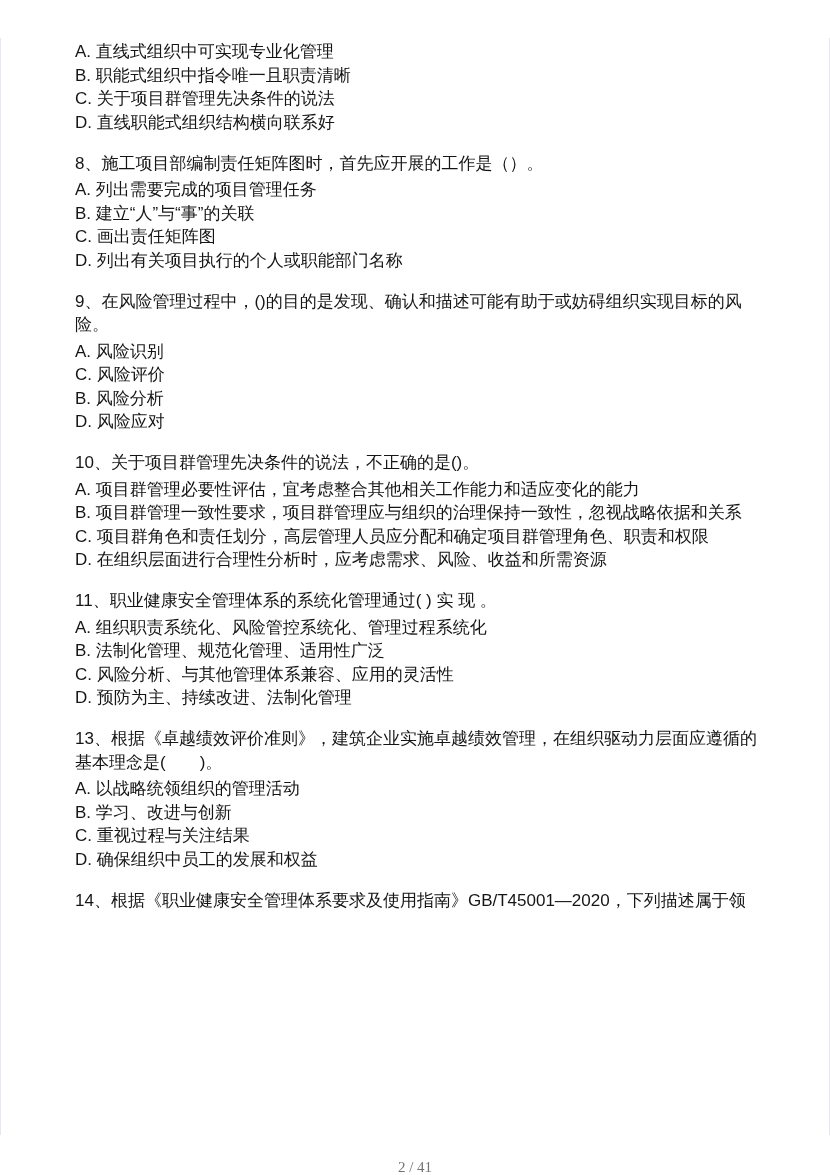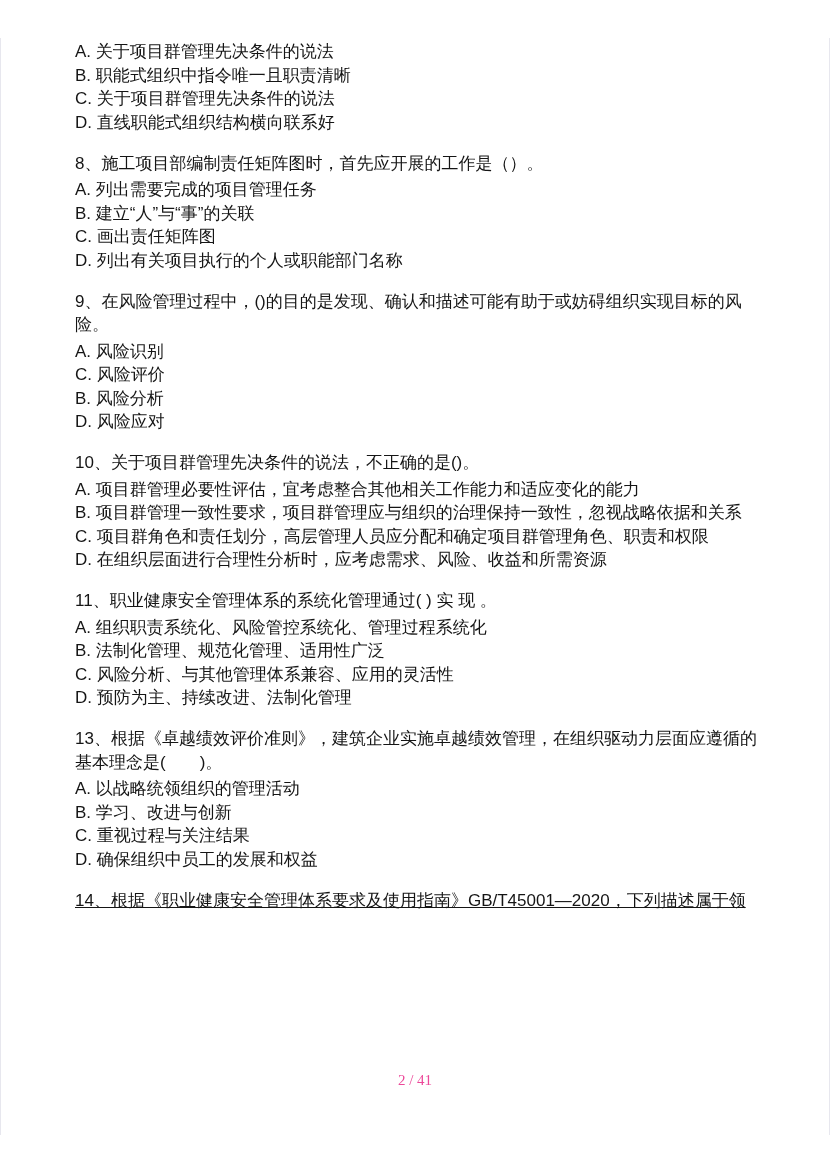--- a/index.html
+++ b/index.html
@@ -27,46 +27,46 @@
 
   .content {
     position: absolute;
     left: 75px;
     top: 40px;
     width: 700px;
     font-size: 17px;
     line-height: 23.5px;
   }
   .block { margin-bottom: 17.5px; }
-  .block:last-child { margin-bottom: 15px; text-decoration: underline; }
+  .block:last-child { margin-bottom: 15px; }
   .q { margin-bottom: 3px; }
   .q-line, .opt {
     white-space: nowrap;
   }
   .footer {
     position: absolute;
-    top: 1072px;
+    top: 1159px;
     left: 0;
     width: 100%;
     text-align: center;
     font-family: "Liberation Serif", "DejaVu Serif", serif;
     font-size: 15px;
-    color: #ec4899;
+    color: #737373;
   }
 </style>
 </head>
 <body>
 
 <div class="edge edge-left"></div>
 <div class="edge edge-right"></div>
 
 <main class="content">
 
   <section class="block">
-    <div class="opt">A. 关于项目群管理先决条件的说法</div>
+    <div class="opt">A. 直线式组织中可实现专业化管理</div>
     <div class="opt">B. 职能式组织中指令唯一且职责清晰</div>
     <div class="opt">C. 关于项目群管理先决条件的说法</div>
     <div class="opt">D. 直线职能式组织结构横向联系好</div>
   </section>
 
   <section class="block">
     <div class="q">
       <div class="q-line">8、施工项目部编制责任矩阵图时，首先应开展的工作是（）。</div>
     </div>
     <div class="opts">

